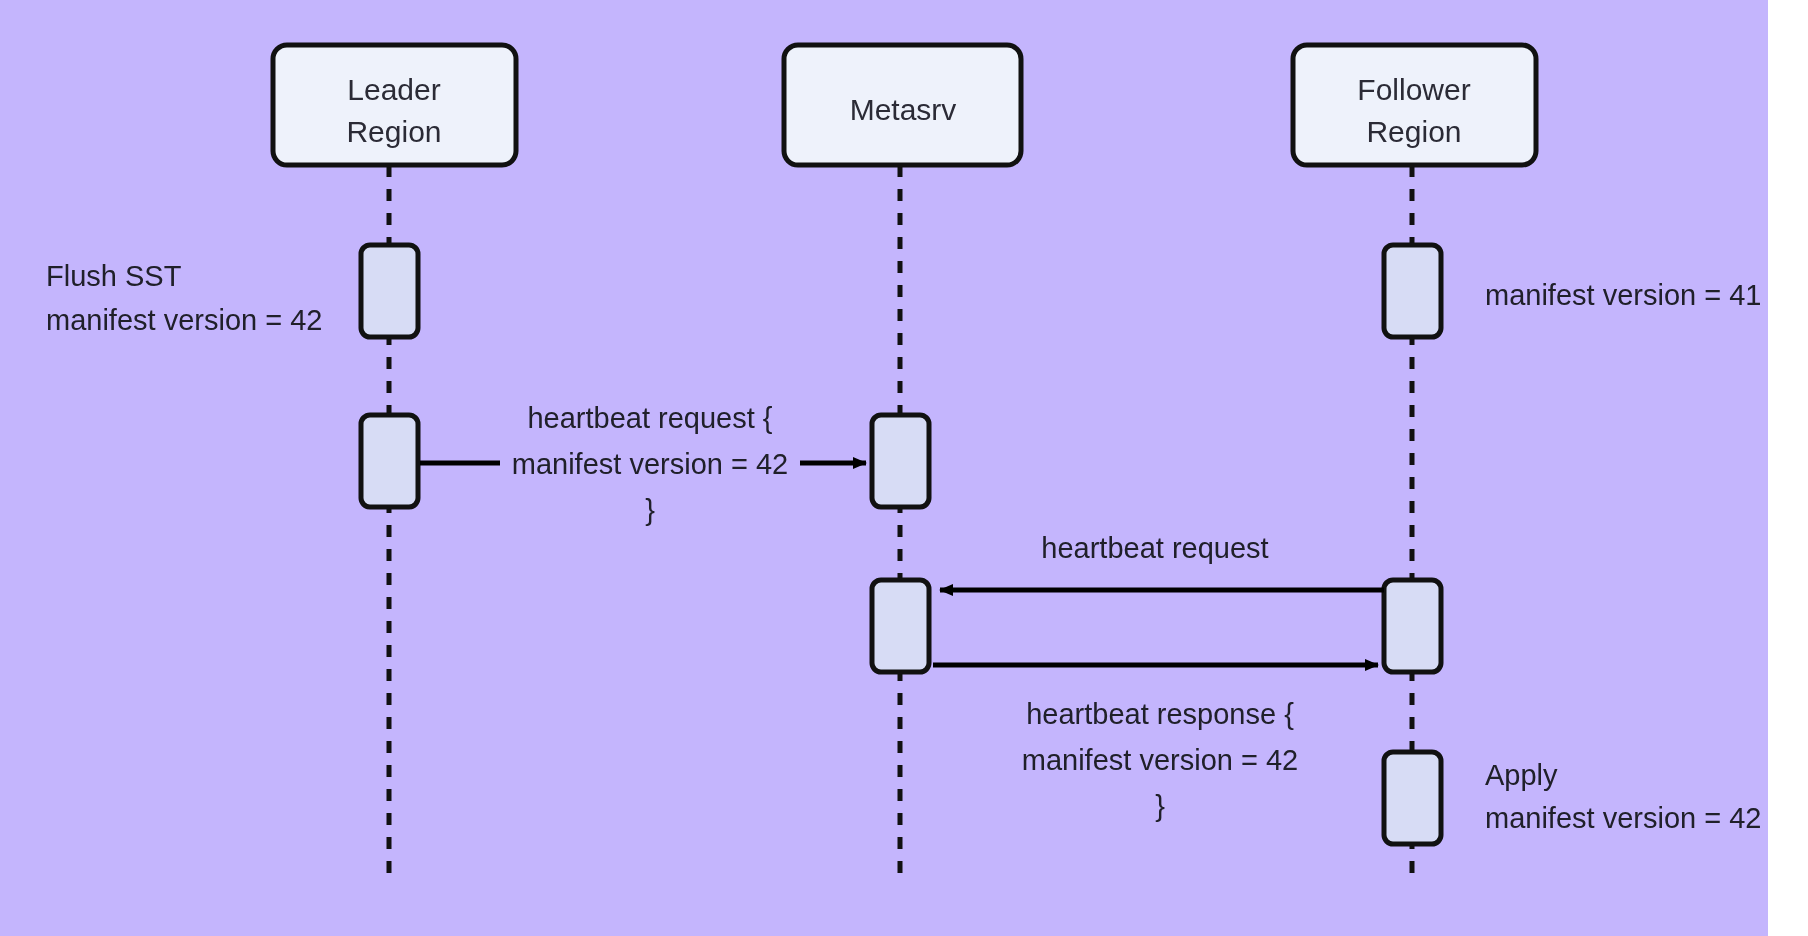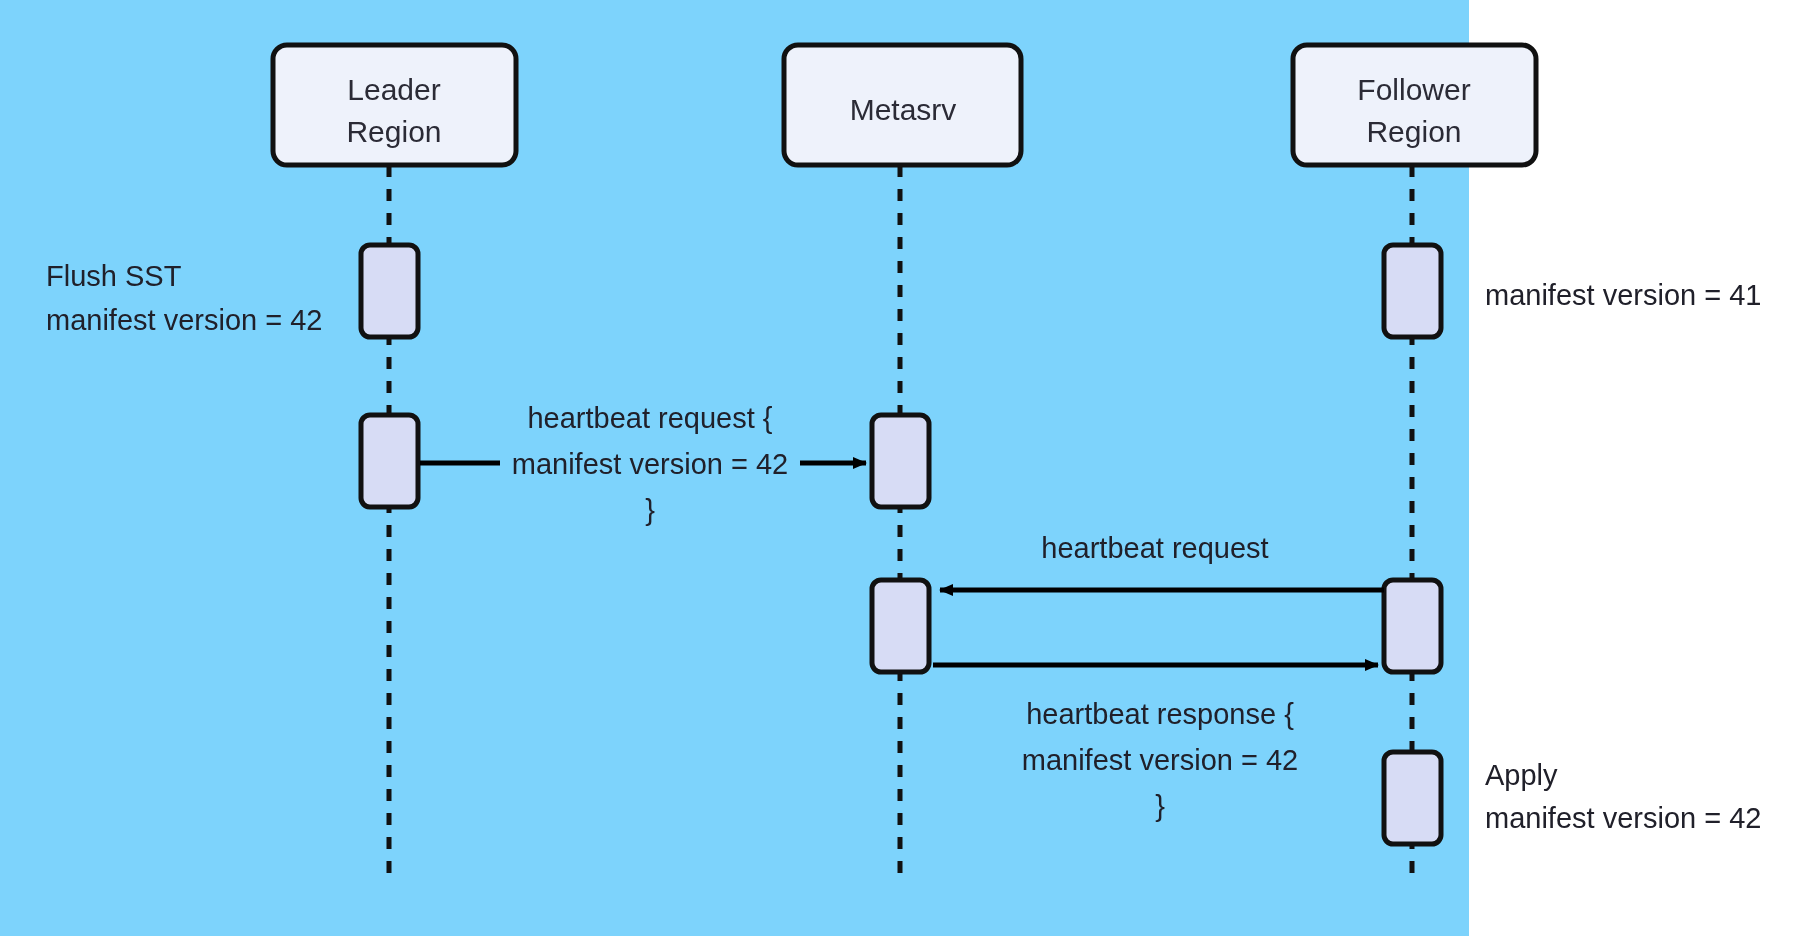--- a/index.html
+++ b/index.html
@@ -8,23 +8,23 @@
     background: #ffffff;
   }
   body {
     width: 1808px;
     height: 936px;
     overflow: hidden;
     font-family: "Liberation Sans", "DejaVu Sans", sans-serif;
   }
   #diagram {
     position: relative;
-    width: 1469px;
+    width: 1768px;
     height: 936px;
-    background: #7dd3fc;
+    background: #c4b5fd;
     text-decoration: underline;
   }
   svg#seq {
     position: absolute;
     left: 0;
     top: 0;
     width: 1808px;
     height: 936px;
   }
   .participant-box {

